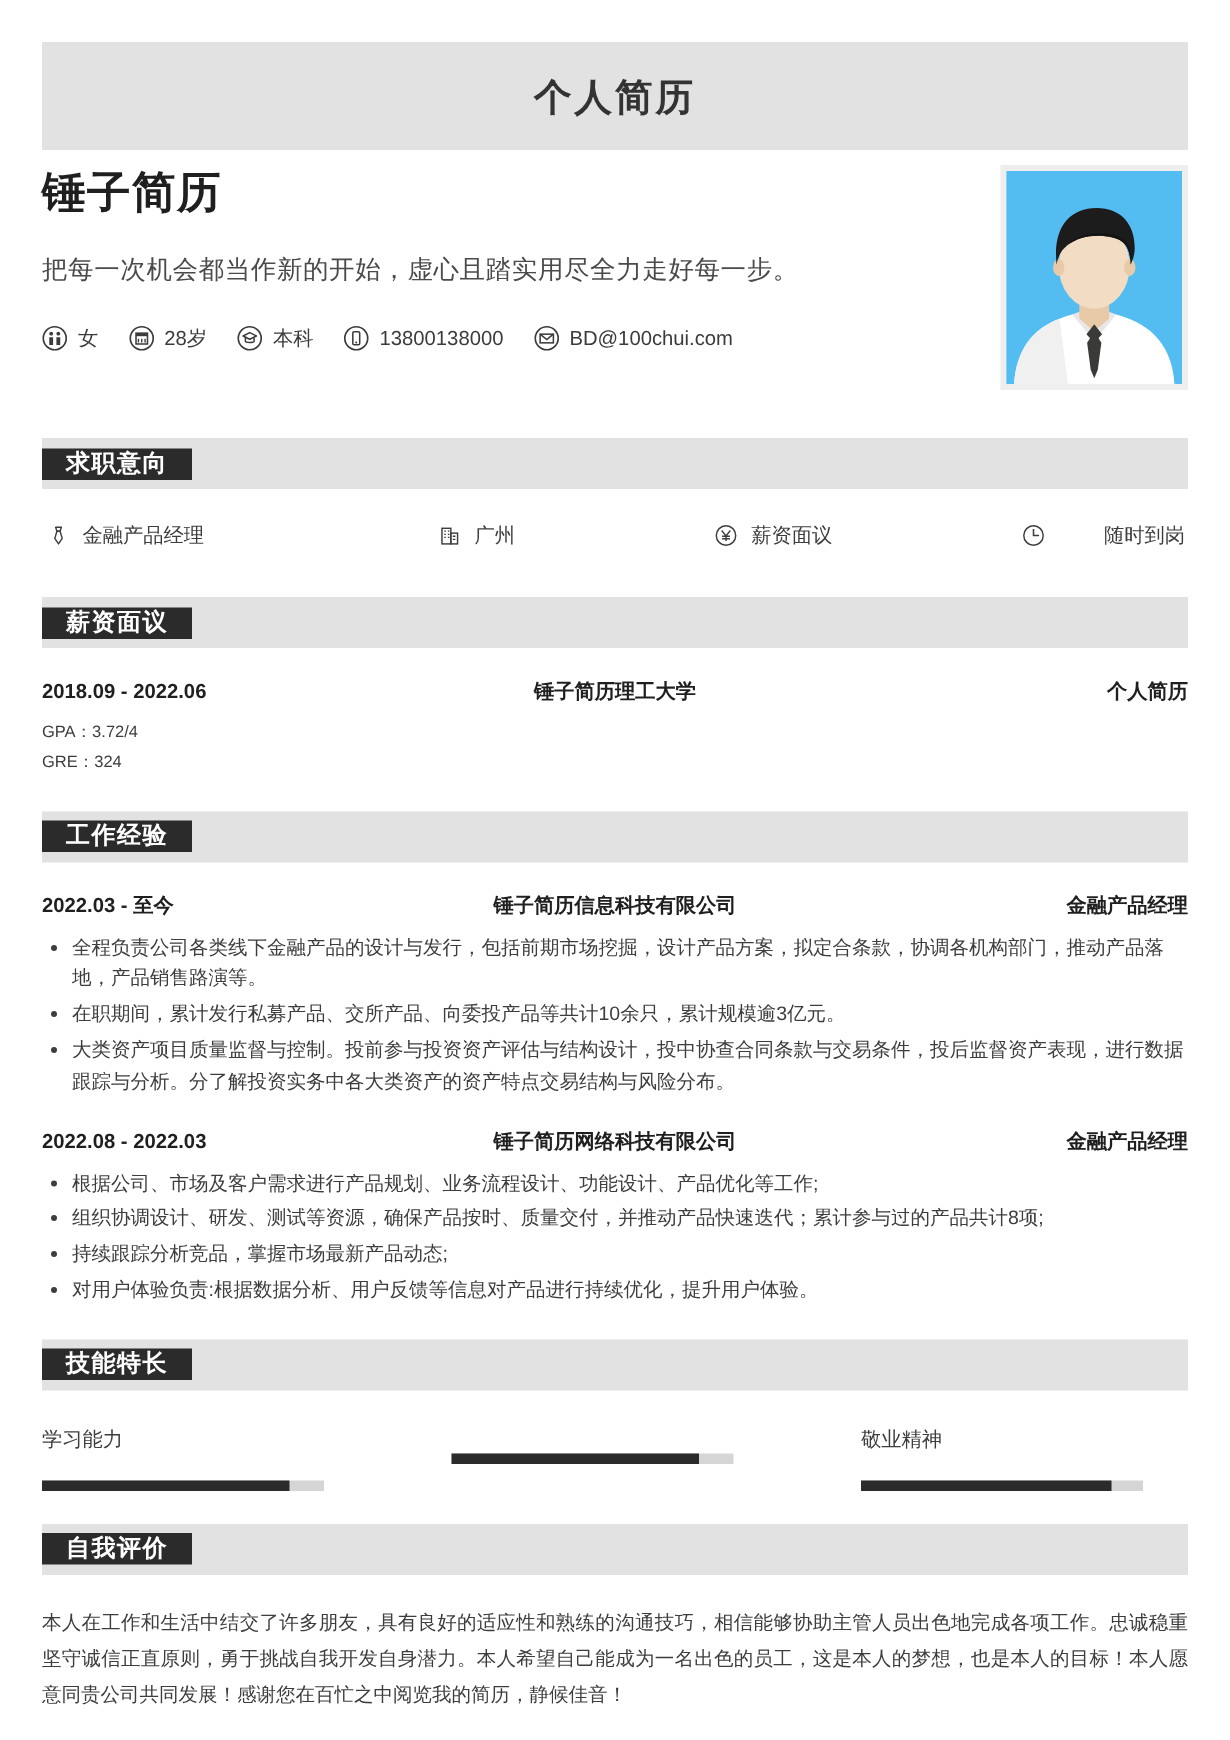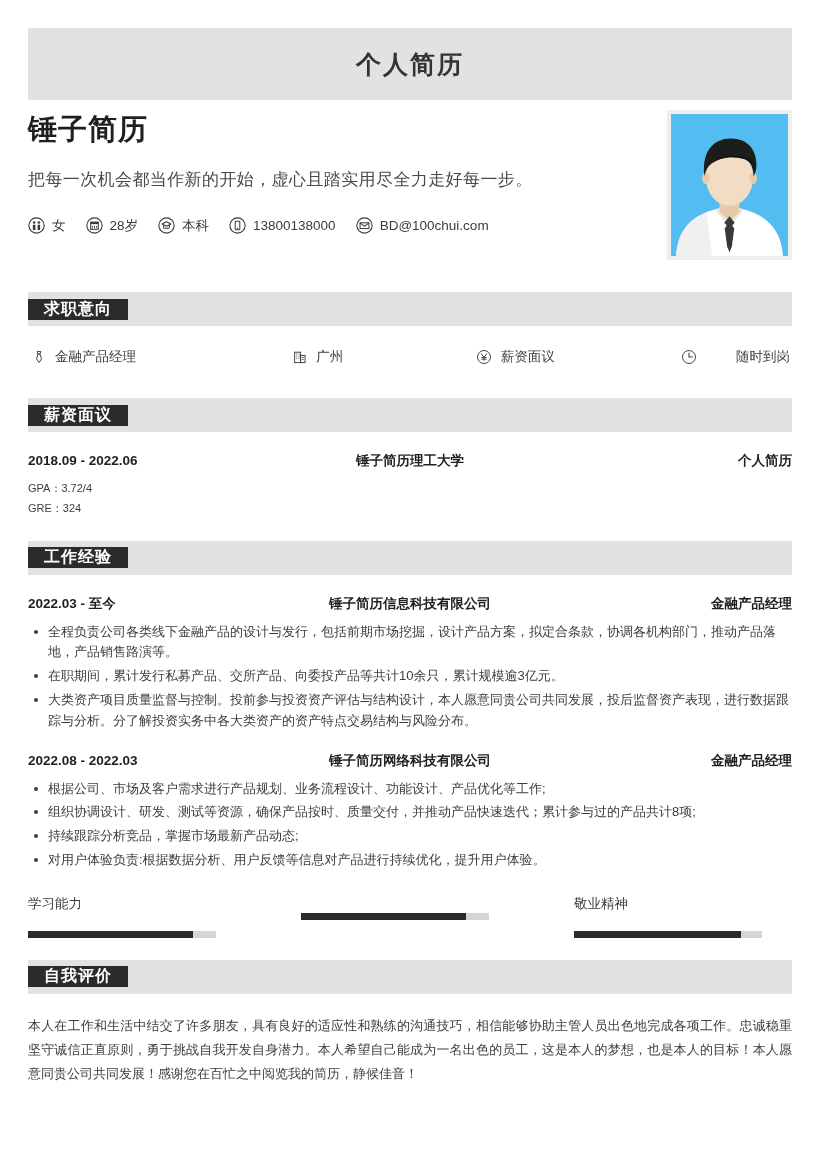--- a/index.html
+++ b/index.html
@@ -391,38 +391,41 @@
 
   <div>
     <div class="entry-head">
       <div class="e-left">2022.03 - 至今</div>
       <div class="e-mid">锤子简历信息科技有限公司</div>
       <div class="e-right">金融产品经理</div>
     </div>
     <ul class="bullets">
       <li>全程负责公司各类线下金融产品的设计与发行，包括前期市场挖掘，设计产品方案，拟定合条款，协调各机构部门，推动产品落地，产品销售路演等。</li>
       <li>在职期间，累计发行私募产品、交所产品、向委投产品等共计10余只，累计规模逾3亿元。</li>
-      <li>大类资产项目质量监督与控制。投前参与投资资产评估与结构设计，本人愿意同贵公司共同发展，投后监督资产表现，进行数据跟踪与分析。分了解投资实务中各大类资产的资产特点交易结构与风险分布。</li>
+      <li>大类资产项目质量监督与控制。投前参与投资资产评估与结构设计，投中协查合同条款与交易条件，投后监督资产表现，进行数据跟踪与分析。分了解投资实务中各大类资产的资产特点交易结构与风险分布。</li>
     </ul>
   </div>
 
   <div>
     <div class="entry-head">
       <div class="e-left">2022.08 - 2022.03</div>
       <div class="e-mid">锤子简历网络科技有限公司</div>
       <div class="e-right">金融产品经理</div>
     </div>
     <ul class="bullets">
       <li>根据公司、市场及客户需求进行产品规划、业务流程设计、功能设计、产品优化等工作;</li>
       <li>组织协调设计、研发、测试等资源，确保产品按时、质量交付，并推动产品快速迭代；累计参与过的产品共计8项;</li>
       <li>持续跟踪分析竞品，掌握市场最新产品动态;</li>
       <li>对用户体验负责:根据数据分析、用户反馈等信息对产品进行持续优化，提升用户体验。</li>
     </ul>
   </div>
 
+  <div class="section-head">
+    <div class="section-tag">技能特长</div>
+  </div>
   <div class="skills-row">
 
     <div class="skill">
       <div class="skill-name">学习能力</div>
       <div class="skill-track">
         <div class="skill-fill" style="width: 88%;"></div>
       </div>
     </div>
 
     <div class="skill">

